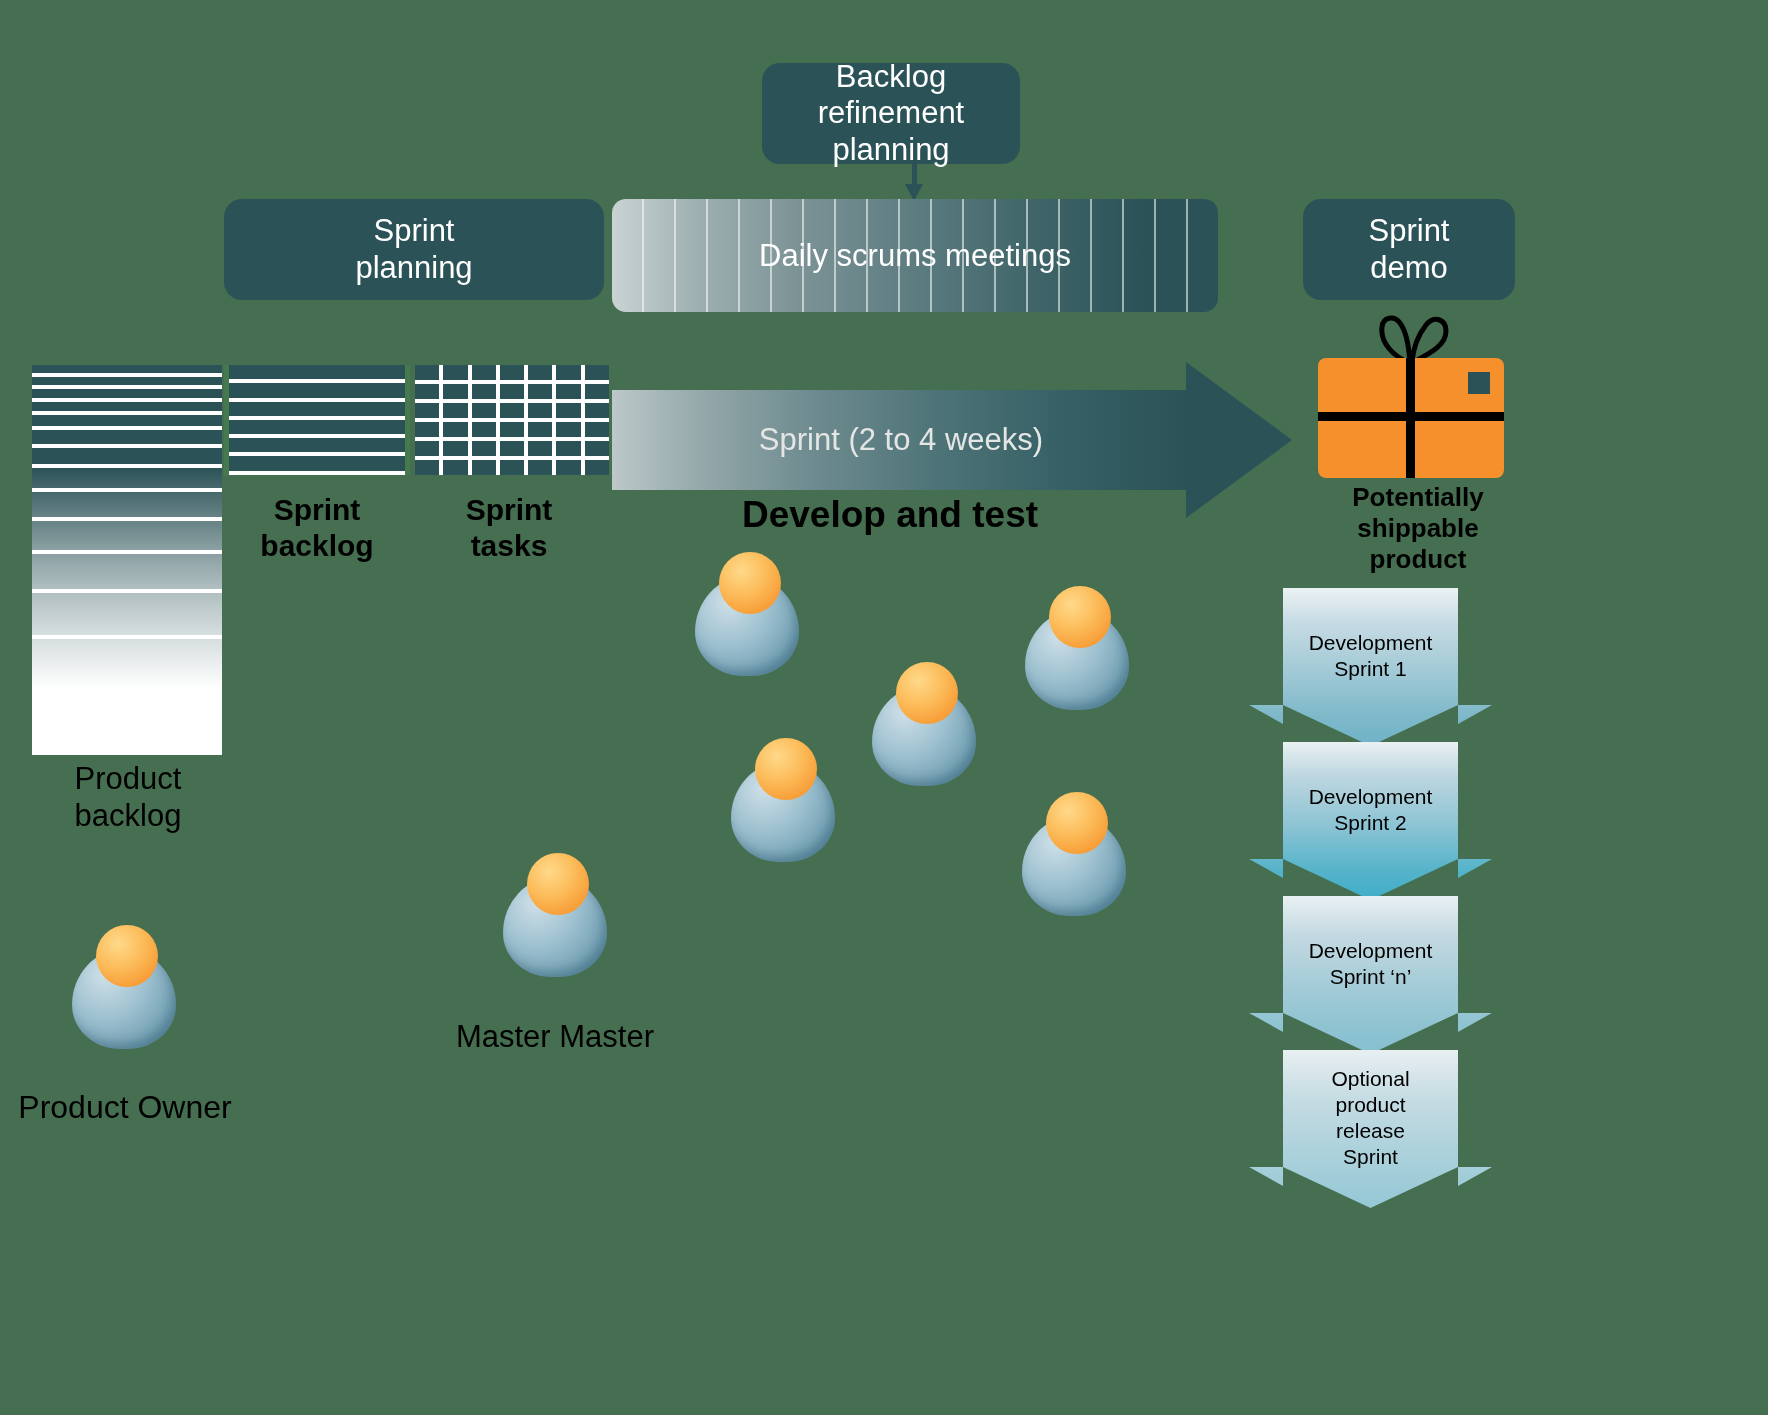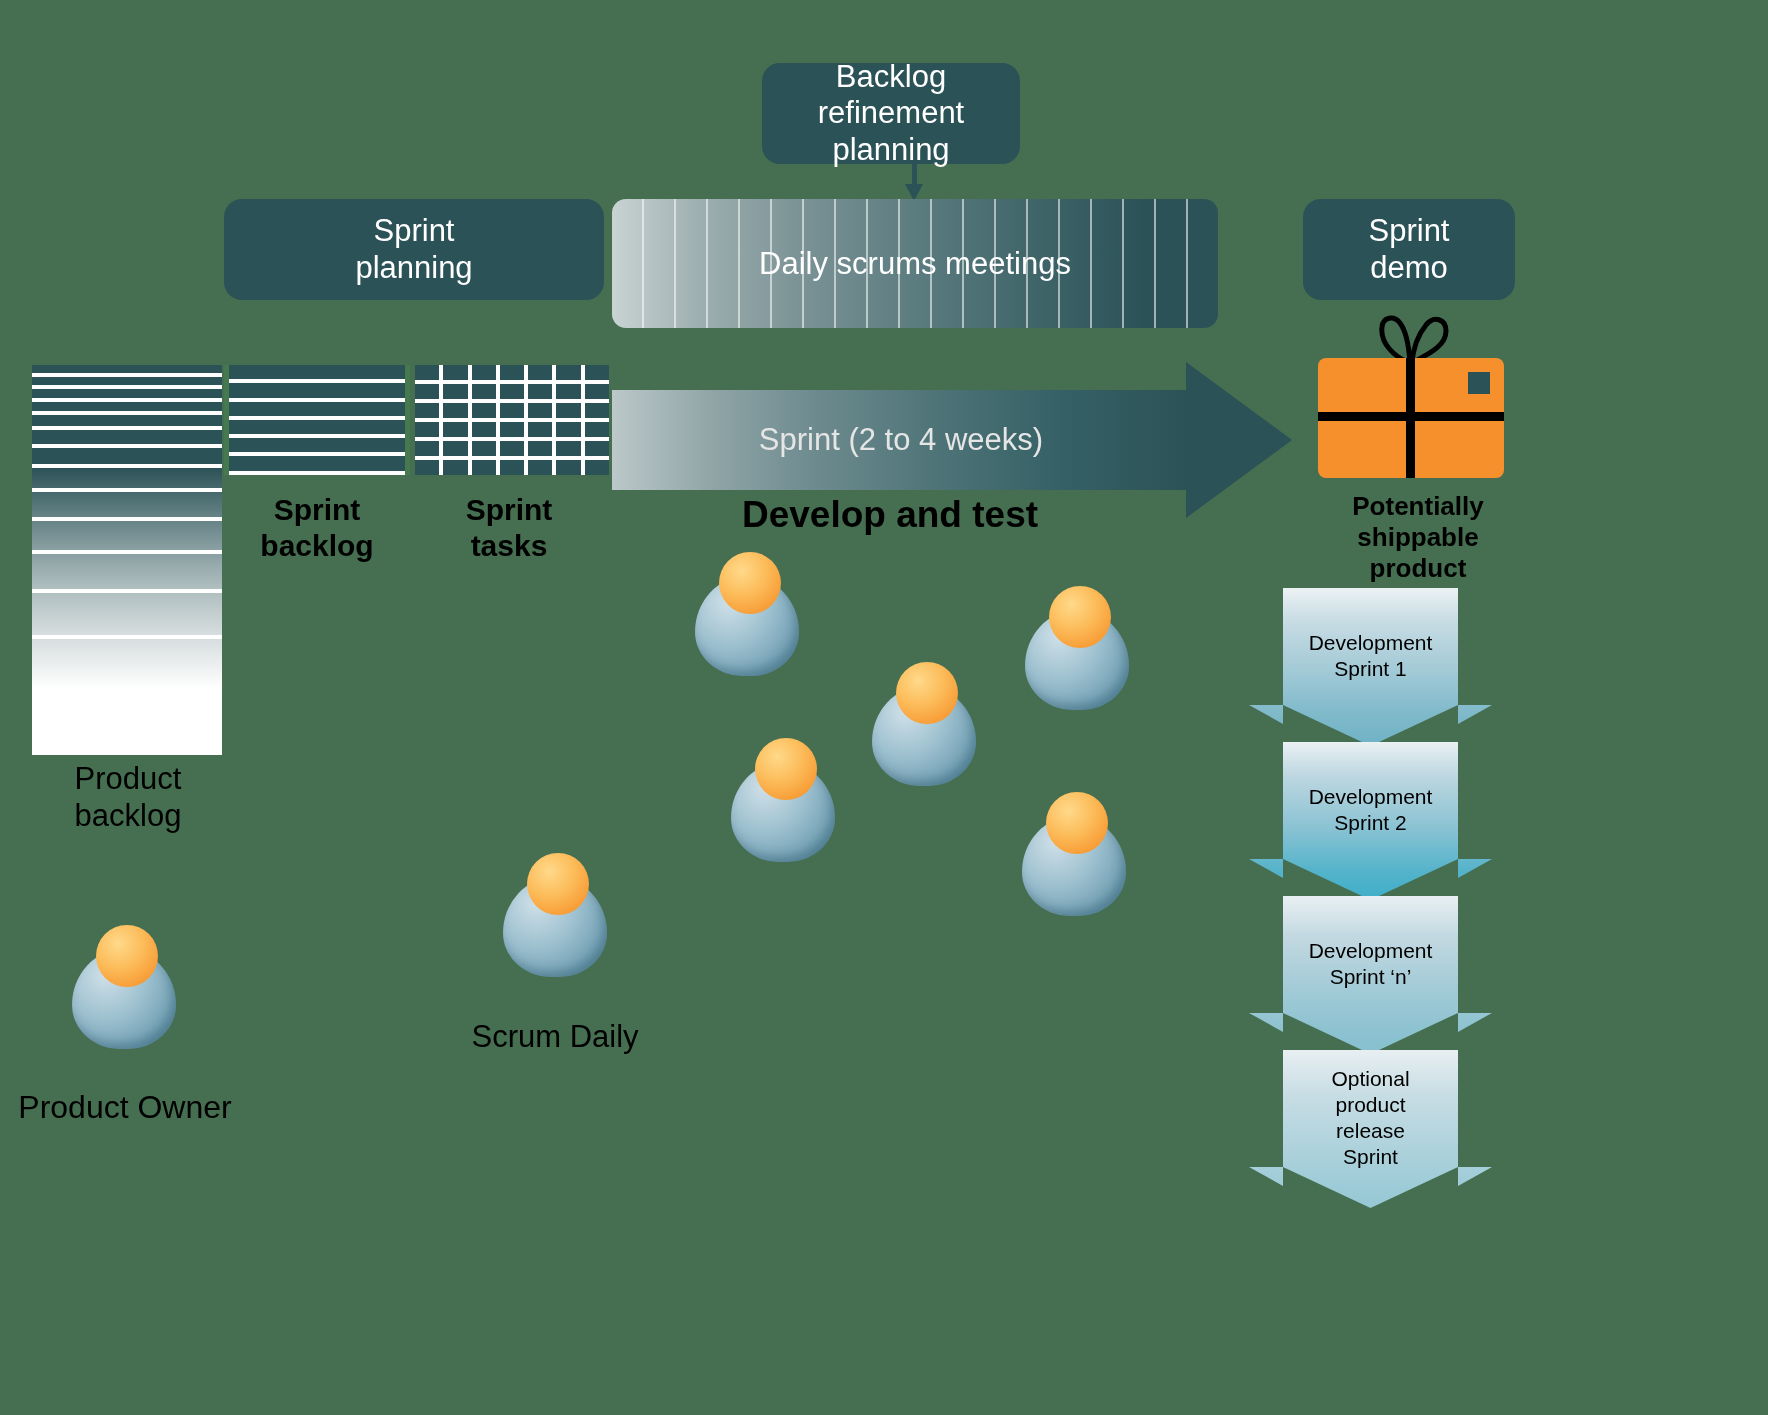--- a/index.html
+++ b/index.html
@@ -34,21 +34,21 @@
   #sprint-backlog .sbrow{width:100%;height:16.6%;background:#2b5257;box-sizing:border-box;border-bottom:4px solid #fff;}
 
   
   #sprint-tasks{position:absolute;left:415px;top:365px;width:194px;height:110px;
      display:grid;grid-template-columns:repeat(7,1fr);grid-template-rows:repeat(6,1fr);
      gap:4px;background:#ffffff;box-sizing:border-box;}
   #sprint-tasks i{display:block;background:#2b5257;}
 
   
   #daily-scrums{
-    position:absolute;left:612px;top:199px;width:606px;height:129px;
+    position:absolute;left:612px;top:199px;width:606px;height:113px;
     border-radius:14px;overflow:hidden;
     background:linear-gradient(to right,#c9d3d3 0%, #9fb0b1 14%, #7d9497 30%, #5c7c80 50%, #3f6569 70%, #2b5257 88%, #2b5257 100%);
   }
   #daily-scrums .ticks{position:absolute;inset:0;display:flex;}
   #daily-scrums .ticks span{flex:1;border-right:2px solid rgba(255,255,255,.55);}
   #daily-scrums .ticks span:last-child{border-right:none;}
   #daily-scrums .lbl{position:absolute;inset:0;display:flex;align-items:center;justify-content:center;
     color:#fff;font-size:31px;}
 
   
@@ -258,21 +258,21 @@
     <svg width="118" height="52" viewBox="0 0 118 52">
       <path d="M56 50 C40 44 26 30 28 14 C29 4 40 2 46 10 C52 18 55 34 56 50 Z" fill="none" stroke="#000" stroke-width="5"></path>
       <path d="M58 50 C72 42 92 34 92 18 C92 6 80 2 72 12 C64 22 59 36 58 50 Z" fill="none" stroke="#000" stroke-width="5"></path>
     </svg>
     <div class="boxa"></div>
     <div class="hband"></div>
     <div class="vband"></div>
     <div class="sq"></div>
   </div>
 
-  <div class="blabel" style="left:1318px;top:482px;width:200px;font-size:26px;margin-top:9px;">
+  <div class="blabel" style="left:1318px;top:482px;width:200px;font-size:26px;">
     <div>Potentially</div>
     <div>shippable</div>
     <div>product</div>
   </div>
 
   <div class="person" style="left:695px;top:552px;width:104px;height:124px;">
     <div class="body" style="width:104px;height:100px;"></div>
     <div class="head" style="left:24px;top:0;width:62px;height:62px;"></div>
   </div>
   <div class="person" style="left:1025px;top:586px;width:104px;height:124px;">
@@ -290,21 +290,21 @@
   <div class="person" style="left:1022px;top:792px;width:104px;height:124px;">
     <div class="body" style="width:104px;height:100px;"></div>
     <div class="head" style="left:24px;top:0;width:62px;height:62px;"></div>
   </div>
 
 
   <div class="person" style="left:503px;top:853px;width:104px;height:124px;">
     <div class="body" style="width:104px;height:100px;"></div>
     <div class="head" style="left:24px;top:0;width:62px;height:62px;"></div>
   </div>
-  <div class="plabel" style="left:420px;top:1018px;width:270px;font-size:31px;">Scrum Daily</div>
+  <div class="plabel" style="left:420px;top:1018px;width:270px;font-size:31px;">Master Master</div>
 
   <div class="person" style="left:72px;top:925px;width:104px;height:124px;">
     <div class="body" style="width:104px;height:100px;"></div>
     <div class="head" style="left:24px;top:0;width:62px;height:62px;"></div>
   </div>
   <div class="plabel" style="left:0px;top:1088px;width:250px;font-size:32px;">Product Owner</div>
 
   <div id="sprint-stack">
       <div class="chev" style="top: 0px; height: 158px;">
         <div class="fill g1"></div>

